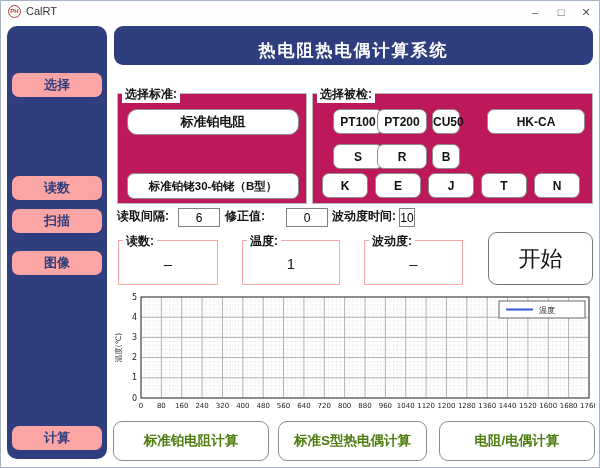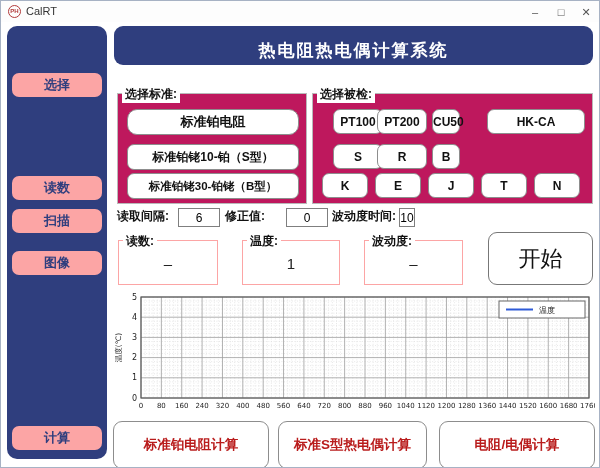--- a/index.html
+++ b/index.html
@@ -66,23 +66,23 @@
   .disp-val { width:100%; text-align:center; padding-top:14px; font-size:15px; color:#222; }
 
   .start-btn { position:absolute; left:487px; top:231px; width:105px; height:53px;
                background:#fff; border:1px solid #777; border-radius:9px;
                font-size:22px; color:#111; cursor:pointer; font-family:inherit; }
 
   
   .chart-svg { position:absolute; left:112px; top:289px; }
 
   
-  .bottom-btn { position:absolute; top:420px; height:48px; background:#fff;
+  .bottom-btn { position:absolute; top:420px; height:40px; background:#fff;
                 border:1px solid #8d8d8d; border-radius:9px; font-size:13.5px;
-                font-weight:700; color:#b91c1c; cursor:pointer; font-family:inherit; }
+                font-weight:700; color:#4d7c0f; cursor:pointer; font-family:inherit; }
   .bb1{left:112px; width:156px} .bb2{left:277px; width:149px} .bb3{left:438px; width:156px}
 </style>
 </head>
 <body>
 
 <div class="window">
 
   <div class="titlebar">
     <div class="app-icon">PH</div>
     <span class="window-title">CalRT</span>
@@ -97,21 +97,20 @@
     <button class="side-btn sb3">扫描</button>
     <button class="side-btn sb4">图像</button>
     <button class="side-btn sb5">计算</button>
   </div>
 
   <div class="header-banner">热电阻热电偶计算系统</div>
 
   <div class="groupbox gb-standard">
     <span class="gb-label">选择标准:</span>
     <button class="ui-btn std-btn st1">标准铂电阻</button>
-    <button class="ui-btn std-btn st2">标准铂铑10-铂（S型）</button>
     <button class="ui-btn std-btn st3">标准铂铑30-铂铑（B型）</button>
   </div>
 
   <div class="groupbox gb-dut">
     <span class="gb-label">选择被检:</span>
     <button class="ui-btn dut-btn r1 c1">PT100</button>
     <button class="ui-btn dut-btn r1 c2">PT200</button>
     <button class="ui-btn dut-btn r1 c3">CU50</button>
     <button class="ui-btn dut-btn r1 c4w">HK-CA</button>
     <button class="ui-btn dut-btn r2 c1">S</button>

